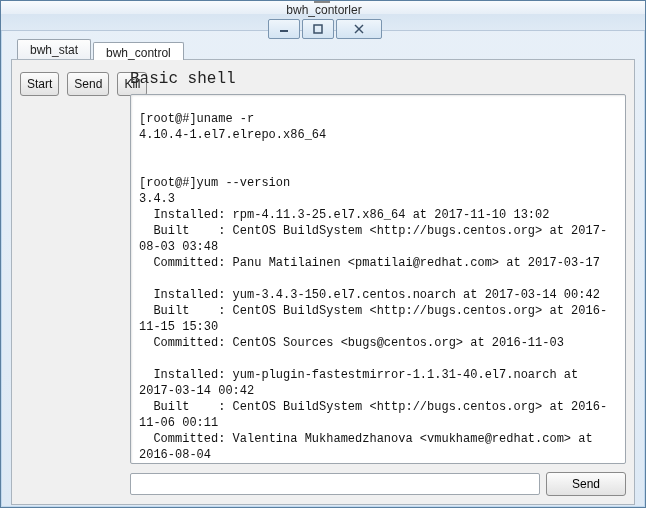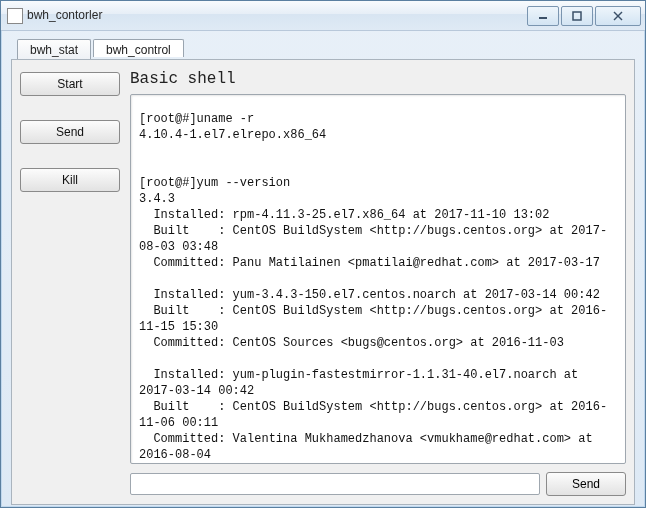--- a/index.html
+++ b/index.html
@@ -17,20 +17,21 @@
   position: relative;
   box-shadow: inset 0 0 0 1px #c0d8ee;
 }
 .titlebar {
   height: 30px;
   background: linear-gradient(to bottom, #f8fbfd 0%, #e6eef7 45%, #d8e5f2 46%, #dfeaf5 100%);
   border-bottom: 1px solid #b8c8da;
   display: flex;
   align-items: center;
   padding: 0 4px 0 6px;
+  flex-direction: column;
 }
 .title-icon {
   width: 16px;
   height: 16px;
   background: #fff;
   border: 1px solid #888;
   margin-right: 4px;
 }
 .title-text {
   flex: 1;
@@ -54,21 +55,21 @@
   color: #3b5068;
 }
 .win-btn.close {
   background: linear-gradient(to bottom, #eef5fb, #d3e4f3);
   width: 46px;
 }
 .tabbar {
   display: flex;
   padding: 8px 10px 0 16px;
   gap: 2px;
-  align-items: flex-start;
+  align-items: flex-end;
 }
 .tab {
   border: 1px solid #9aa5b0;
   border-bottom: none;
   background: linear-gradient(to bottom, #fdfdfd, #eef1f5);
   padding: 3px 12px;
   font-size: 12px;
   border-radius: 2px 2px 0 0;
   cursor: pointer;
   height: 20px;
@@ -92,22 +93,22 @@
 }
 .layout {
   display: flex;
   height: 100%;
   padding: 8px;
   gap: 10px;
 }
 .sidebar {
   width: 100px;
   display: flex;
-  flex-direction: column;
-  gap: 24px;
+  flex-direction: row;
+  gap: 8px;
   padding-top: 4px;
 }
 .btn {
   height: 24px;
   border: 1px solid #8a8a8a;
   background: linear-gradient(to bottom, #fcfcfc, #e2e2e2);
   border-radius: 3px;
   font-size: 12px;
   font-family: inherit;
   cursor: pointer;

